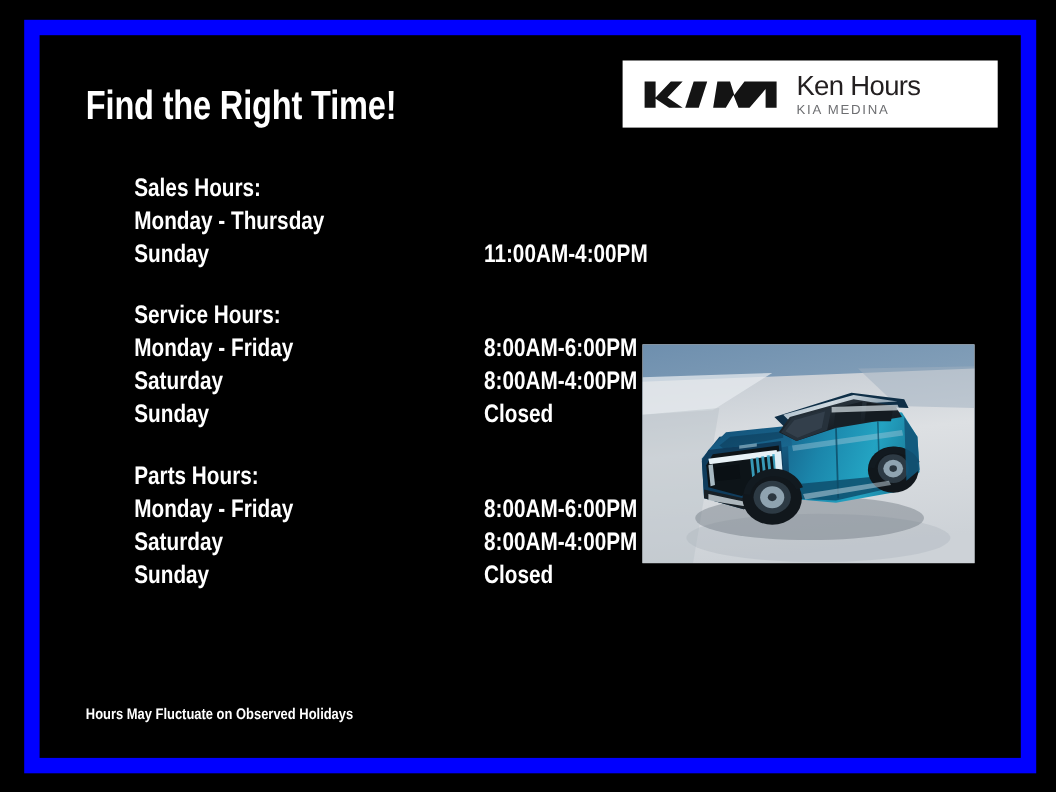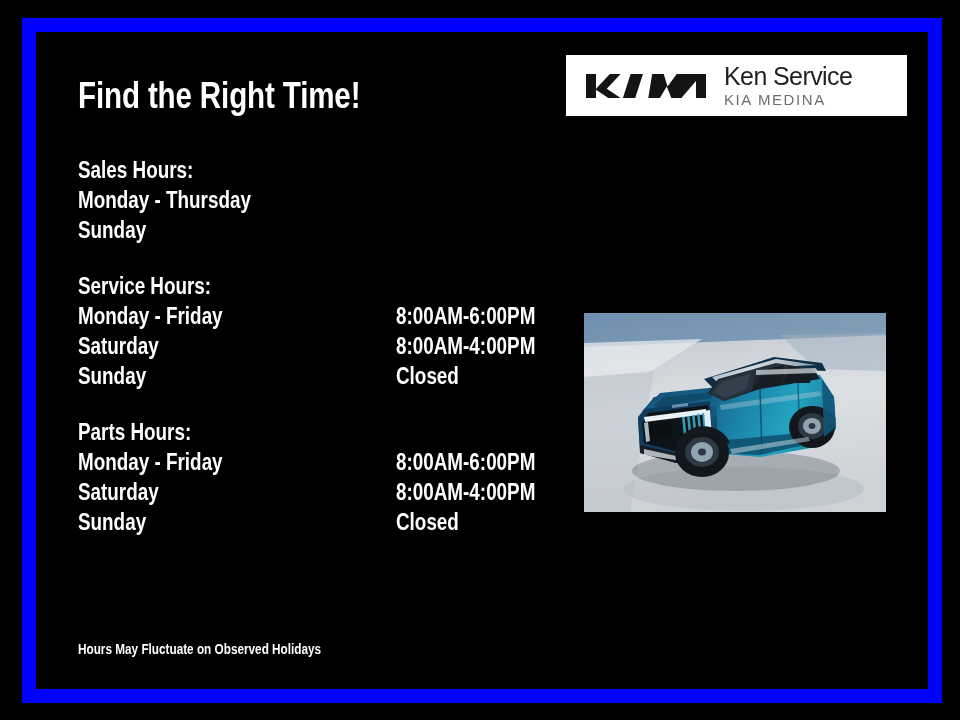--- a/index.html
+++ b/index.html
@@ -86,36 +86,37 @@
   }
   #dealer-name {
     font-size: 25px;
     color: #231f20;
     font-weight: normal;
     letter-spacing: -0.6px;
     white-space: nowrap;
     line-height: 1.0;
   }
   #dealer-sub {
-    font-size: 15px;
+    font-size: 12px;
     color: #6d6e71;
     letter-spacing: 1.6px;
     white-space: nowrap;
     margin-top: 3px;
   }
 
   
   #hours-area {
     position: absolute;
     left: 78px;
     top: 155px;
     width: 470px;
   }
   .hours-block {
     margin-bottom: 26px;
+    margin-left: 44px;
   }
   .hours-block:last-child { margin-bottom: 0; }
 
   .block-heading {
     font-size: 23px;
     font-weight: bold;
     color: #ffffff;
     transform: scaleX(0.82);
     transform-origin: left top;
     white-space: nowrap;
@@ -188,34 +189,35 @@
   <div id="page-title">Find the Right Time!</div>
 
   <div id="logo-box">
     <svg id="kia-mark" viewBox="0 0 320 78" aria-hidden="true">
       <path fill="#141414" d="M30 8 L30 46 L66 8 L94 8 L58 46 L94 70 L62 70 L30 49 L30 70 L4 70 L4 8 Z"></path>
       <path fill="#141414" d="M120 8 L152 8 L132 70 L100 70 Z"></path>
       <path fill="#141414" d="M176 8 L206 8 L216 40 L240 8 L272 8 L316 8 L316 70 L290 70 L290 26 L252 70 L226 70 L214 40 L196 70 L166 70 Z"></path>
     </svg>
     <div id="logo-divider"></div>
     <div id="logo-text-wrap">
-      <div id="dealer-name">Ken Service</div>
+      <div id="dealer-name">Ken Hours</div>
       <div id="dealer-sub">KIA MEDINA</div>
     </div>
   </div>
 
   <div id="hours-area">
 
     <div class="hours-block">
       <div class="block-heading">Sales Hours:</div>
       <div class="hours-row">
         <div class="row-day"><span>Monday - Thursday</span></div>
       </div>
       <div class="hours-row">
         <div class="row-day"><span>Sunday</span></div>
+        <div class="row-time"><span>11:00AM-4:00PM</span></div>
       </div>
     </div>
 
     <div class="hours-block">
       <div class="block-heading">Service Hours:</div>
       <div class="hours-row">
         <div class="row-day"><span>Monday - Friday</span></div>
         <div class="row-time"><span>8:00AM-6:00PM</span></div>
       </div>
       <div class="hours-row">

